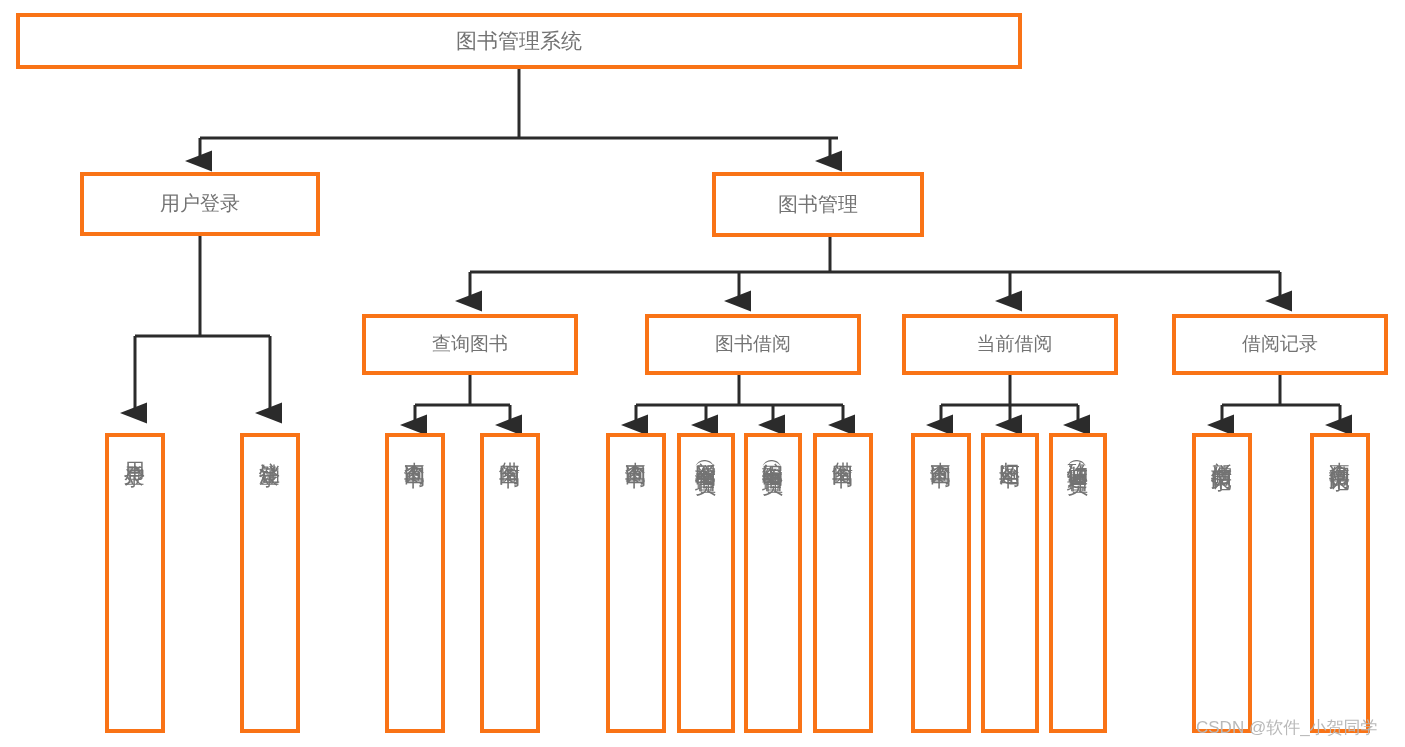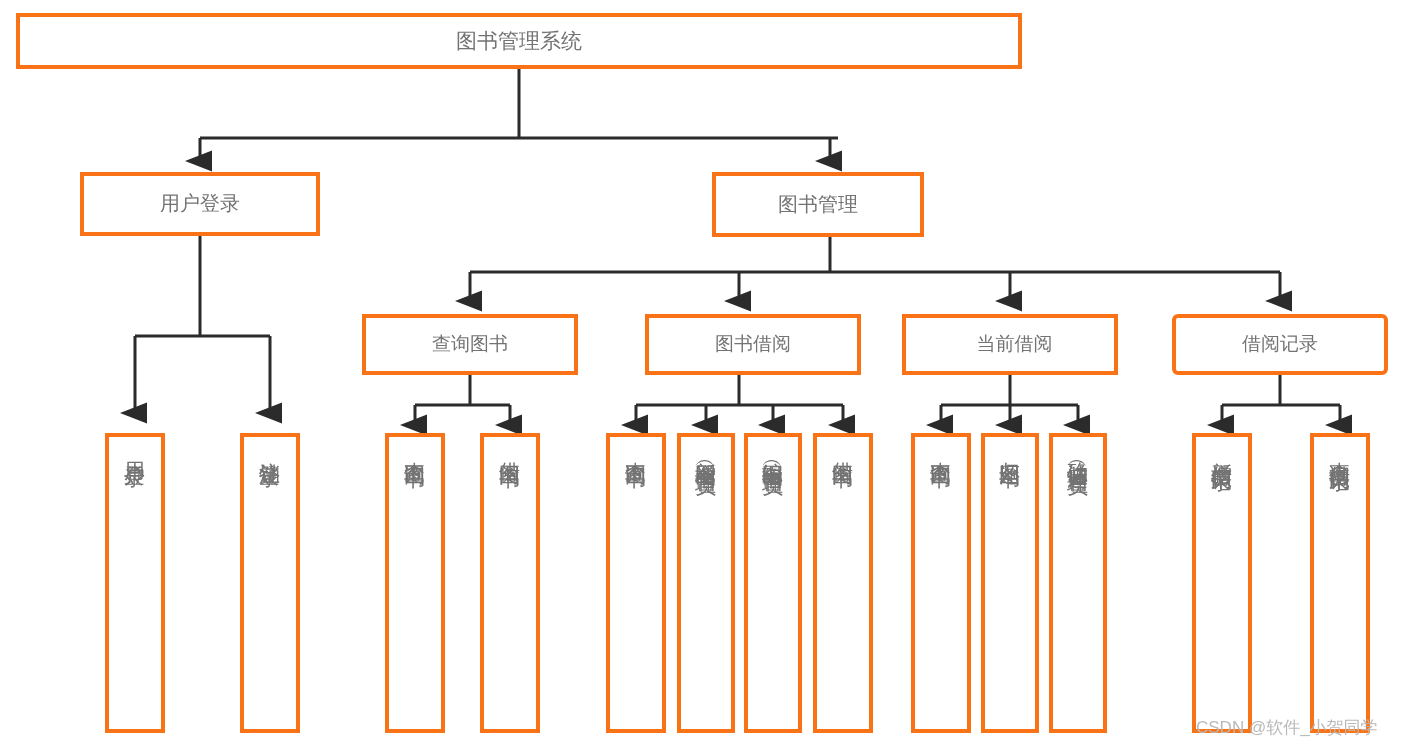--- a/index.html
+++ b/index.html
@@ -136,21 +136,21 @@
   </div>
 
   <div class="node node-l3" style="left:631px; top:314px; width:216px; height:61px;margin-left:14px;">
     <span class="label">图书借阅</span>
   </div>
 
   <div class="node node-l3" style="left:902px; top:314px; width:216px; height:61px;padding-left:9px;">
     <span class="label">当前借阅</span>
   </div>
 
-  <div class="node node-l3" style="left:1172px; top:314px; width:216px; height:61px;border-radius:6px;">
+  <div class="node node-l3" style="left:1172px; top:314px; width:216px; height:61px;">
     <span class="label">借阅记录</span>
   </div>
 
   <div class="node node-leaf" style="left:105px; top:433px; width:60px; height:300px;">
     <span class="label">用户登录</span>
   </div>
 
   <div class="node node-leaf" style="left:240px; top:433px; width:60px; height:300px;">
     <span class="label">注销登录</span>
   </div>

